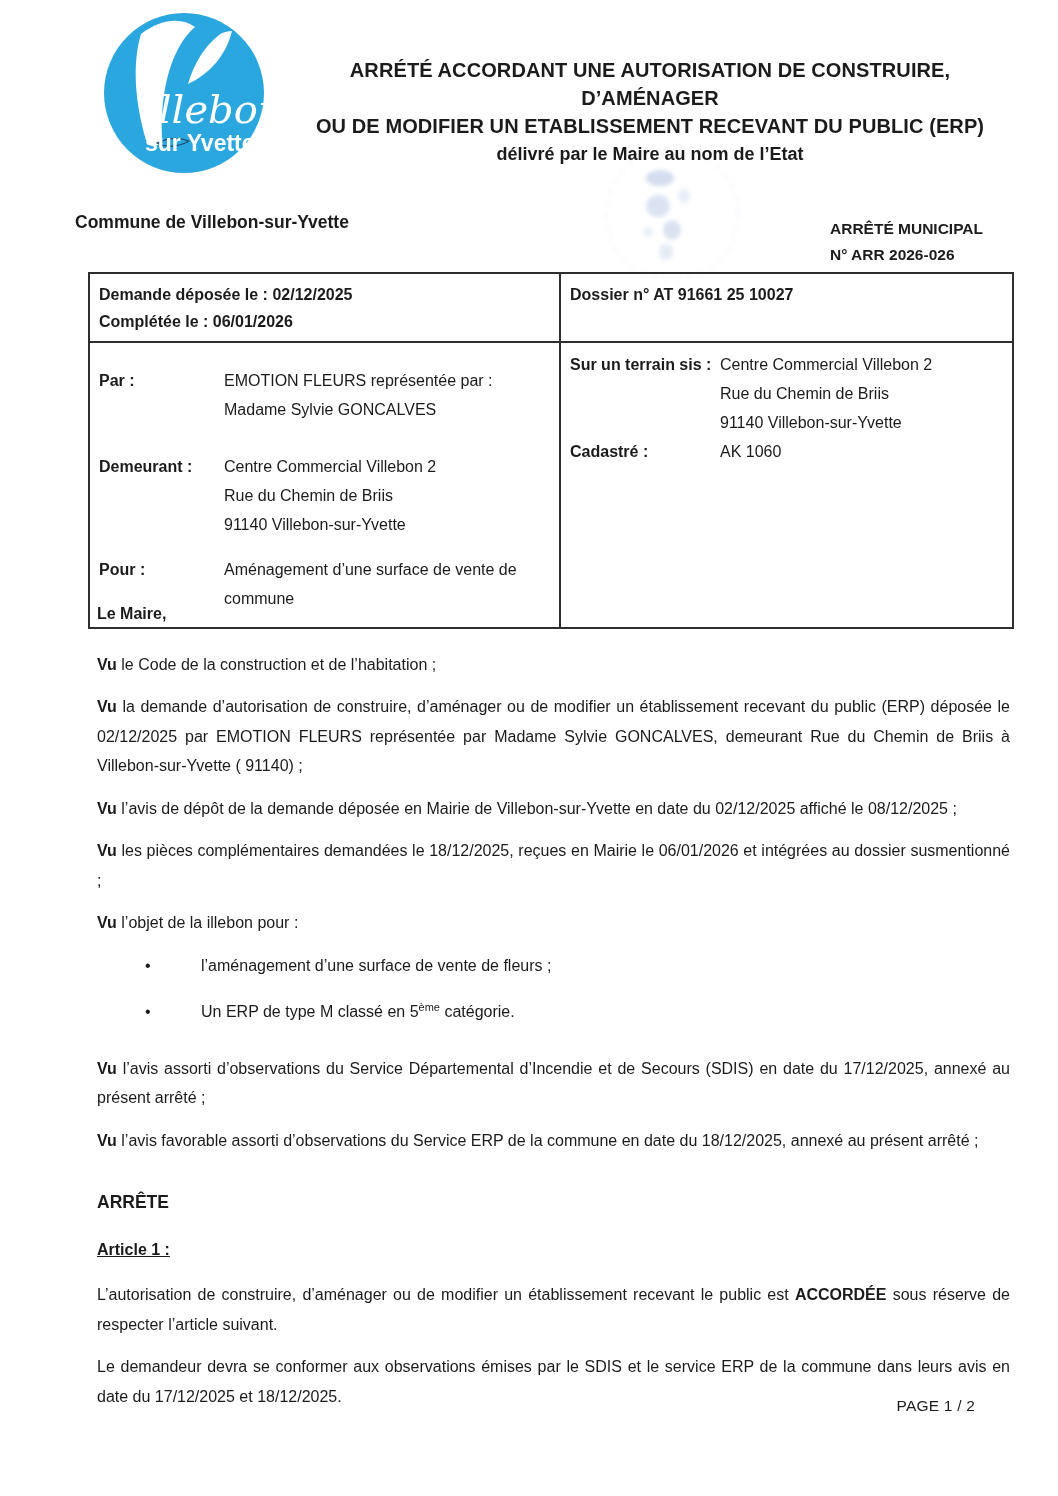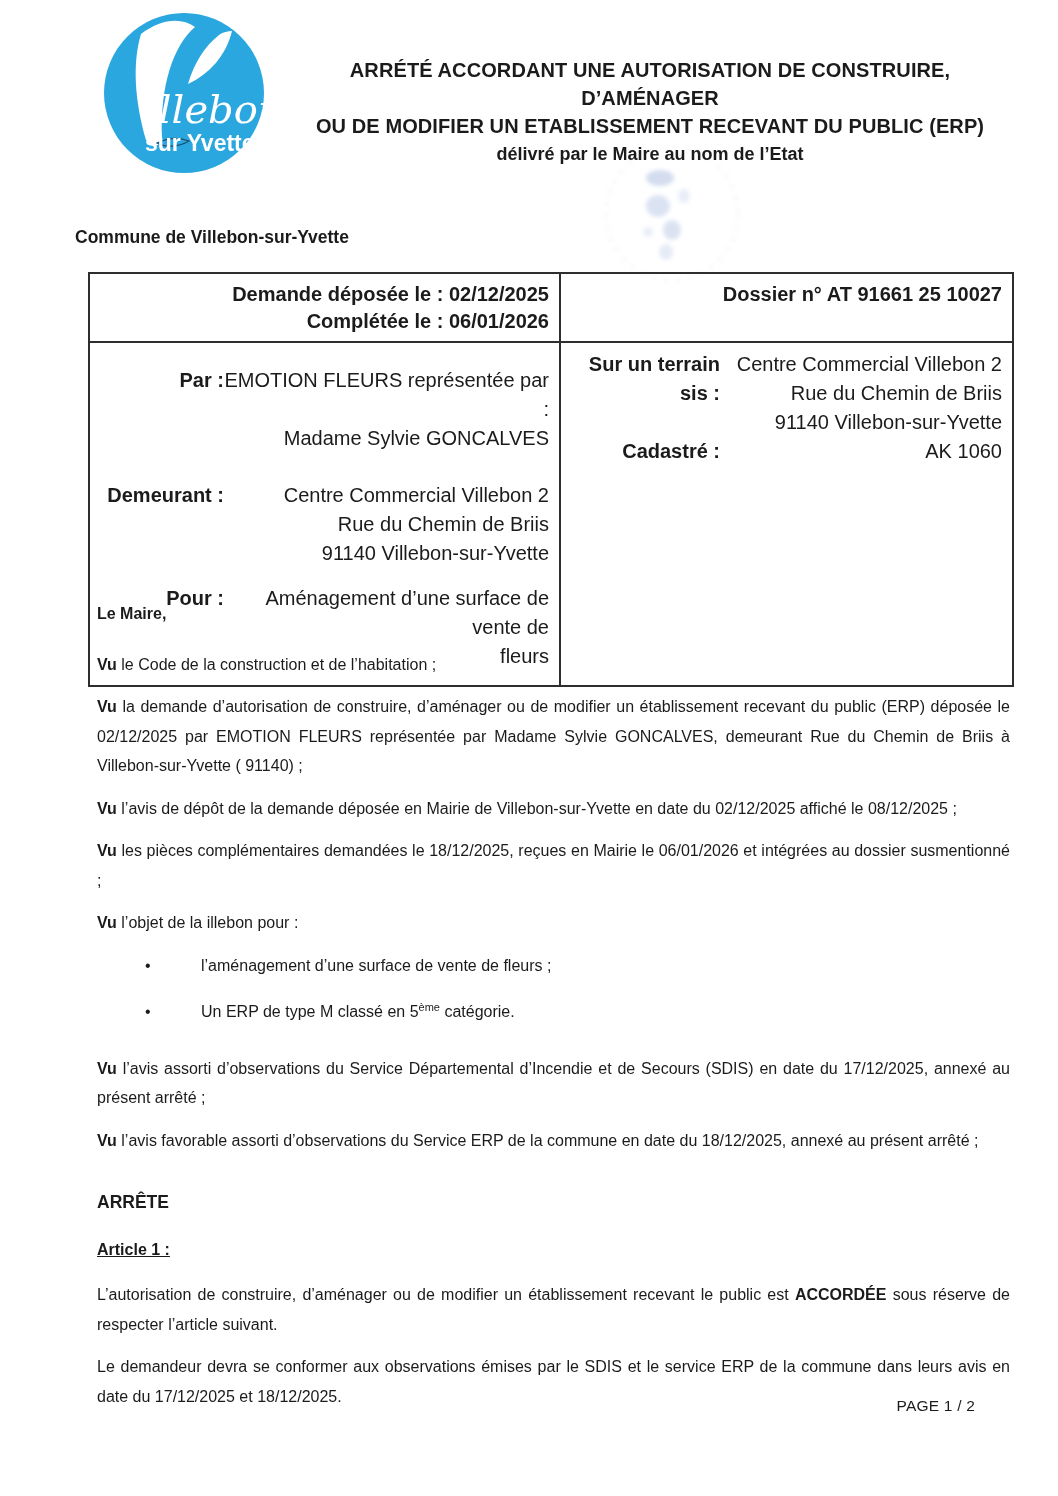--- a/index.html
+++ b/index.html
@@ -18,37 +18,36 @@
 
   
   .title-block {
     position: absolute; left: 300px; top: 56px; width: 700px;
     text-align: center; font-weight: bold;
   }
   .title-main { font-size: 20px; line-height: 28px; letter-spacing: 0.1px; }
   .title-sub  { font-size: 18px; line-height: 26px; margin-top: 1px; }
 
   .commune {
-    position: absolute; left: 75px; top: 227px;
+    position: absolute; left: 75px; top: 212px;
     font-size: 17.5px; font-weight: bold;
   }
   .municipal {
     position: absolute; left: 830px; top: 216px;
     font-size: 15.5px; font-weight: bold; line-height: 26px;
   }
 
   
   .stamp { position: absolute; left: 596px; top: 140px; width: 152px; height: 148px; }
 
   
   table.info-table {
     position: absolute; left: 88px; top: 272px; width: 886px;
-    border-collapse: collapse; font-size: 20px;
+    border-collapse: collapse; font-size: 16px;
     table-layout: fixed;
-    text-align: right;
   }
   table.info-table, table.info-table td { border: 2px solid #2e2e2e; }
   td.c1 { width: 450px; }
   td.c2 { width: 432px; }
   tr.hdr td { font-weight: bold; line-height: 27px; padding: 7px 10px 6px 9px; vertical-align: top; }
   tr.bdy td { vertical-align: top; padding: 7px 10px 14px 9px; height: 230px; }
   .kv { display: grid; grid-template-columns: 125px 1fr; margin-top: 16px; }
   .kv2 { display: grid; grid-template-columns: 150px 1fr; }
   .kv .k, .kv2 .k { font-weight: bold; line-height: 29px; }
   .kv .v, .kv2 .v { white-space: pre-line; line-height: 29px; }
@@ -117,20 +116,24 @@
       <ellipse cx="64" cy="38" rx="14" ry="8" fill="#6f8fcb" opacity="0.55"></ellipse>
       <ellipse cx="62" cy="66" rx="12" ry="11" fill="#7d9ad2" opacity="0.5"></ellipse>
       <ellipse cx="76" cy="90" rx="9" ry="10" fill="#6f8fcb" opacity="0.45"></ellipse>
       <ellipse cx="70" cy="112" rx="7" ry="8" fill="#8aa2d8" opacity="0.4"></ellipse>
       <ellipse cx="88" cy="56" rx="6" ry="7" fill="#8aa2d8" opacity="0.35"></ellipse>
       <ellipse cx="52" cy="92" rx="5" ry="5" fill="#8aa2d8" opacity="0.35"></ellipse>
     </g>
   </svg>
 
   <div class="commune">Commune de Villebon-sur-Yvette</div>
+  <div class="municipal">
+    <div>ARRÊTÉ MUNICIPAL</div>
+    <div>N° ARR 2026-026</div>
+  </div>
 
   <table class="info-table">
     <tbody>
         <tr class="hdr">
       <td class="c1">
         <div>Demande déposée le : 02/12/2025</div>
         <div>Complétée le : 06/01/2026</div>
       </td>
       <td class="c2">
         <div>Dossier n° AT 91661 25 10027</div>
@@ -145,21 +148,21 @@
         </div>
         <div class="kv mt28">
           <div class="k">Demeurant :</div>
           <div class="v">Centre Commercial Villebon 2
 Rue du Chemin de Briis
 91140 Villebon-sur-Yvette</div>
         </div>
         <div class="kv">
           <div class="k">Pour :</div>
           <div class="v">Aménagement d’une surface de vente de
-fleurs</div>
+commune</div>
         </div>
       </td>
       <td class="c2">
         <div class="kv2">
           <div class="k">Sur un terrain sis :</div>
           <div class="v">Centre Commercial Villebon 2
 Rue du Chemin de Briis
 91140 Villebon-sur-Yvette</div>
         </div>
         <div class="kv2">

